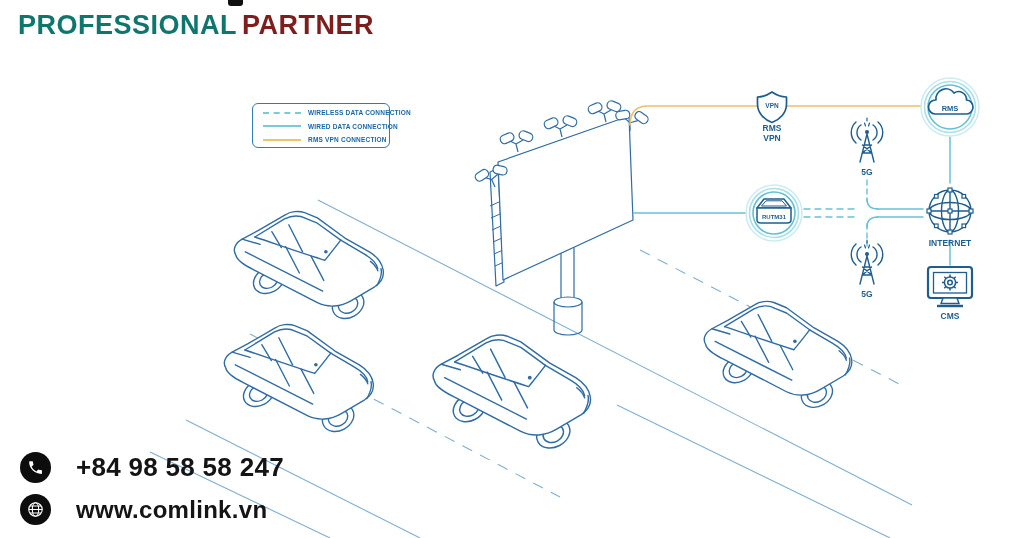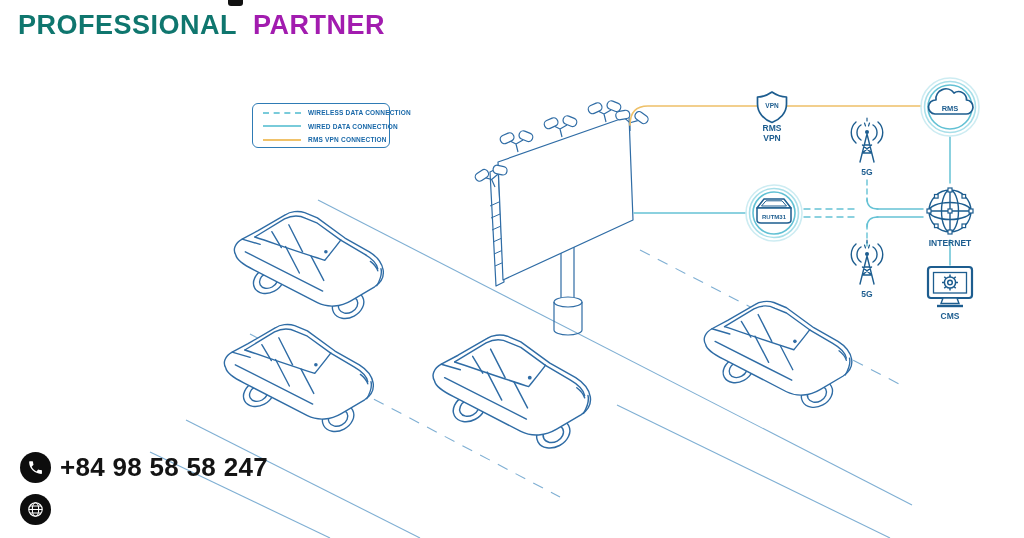--- a/index.html
+++ b/index.html
@@ -1,34 +1,34 @@
 <!DOCTYPE html>
 <html><head>
 <meta charset="utf-8">
 <style>
   html,body{margin:0;padding:0;background:#ffffff;}
   #stage{position:relative;width:1024px;height:538px;background:#ffffff;overflow:hidden;
          font-family:"Liberation Sans",sans-serif;}
   
   #brand{position:absolute;left:18px;top:10px;font-size:27px;font-weight:800;letter-spacing:.5px;white-space:nowrap;}
   #brand .red{color:#0f766e;}
-  #brand .dark{color:#a21caf;margin-left:16px;}
+  #brand .dark{color:#7f1d1d;margin-left:5px;}
   #crop-mark{position:absolute;left:228px;top:0;width:15px;height:6px;background:#111;border-radius:0 0 3px 3px;}
   
   #legend{position:absolute;left:252px;top:103px;width:138px;height:45px;border:1.5px solid #2e7bb5;
           border-radius:6px;box-sizing:border-box;padding:5px 0 4px 10px;display:flex;flex-direction:column;justify-content:space-between;}
   .lrow{display:flex;align-items:center;gap:7px;}
   .lsample{width:38px;height:0;flex:0 0 38px;}
   .ls-dashed{border-top:2px dashed #79cbda;}
   .ls-wired{border-top:2px solid #79cbda;}
   .ls-vpn{border-top:2px solid #f0c26a;}
   .llabel{font-size:6.5px;font-weight:700;color:#1767a8;letter-spacing:.2px;white-space:nowrap;}
   
   #contact{position:absolute;left:20px;top:452px;}
-  .crow{display:flex;align-items:center;gap:9px;margin-bottom:11px;}
+  .crow{display:flex;align-items:center;gap:25px;margin-bottom:11px;}
   .cicon{width:31px;height:31px;border-radius:50%;background:#0d0d0d;display:flex;align-items:center;justify-content:center;flex:0 0 31px;}
   .ctext{font-size:26px;font-weight:700;color:#141414;letter-spacing:.3px;white-space:nowrap;}
   .ctext.web{font-size:24px;}
   svg text{font-family:"Liberation Sans",sans-serif;}
 </style>
 </head>
 <body>
 
 <div id="stage">
 
@@ -209,16 +209,17 @@
       <span class="ctext">+84 98 58 58 247</span>
     </div>
     <div class="crow">
       <span class="cicon">
         <svg width="19" height="19" viewBox="0 0 24 24" fill="none" stroke="#ffffff" stroke-width="1.4">
           <circle cx="12" cy="12" r="8.5"></circle>
           <ellipse cx="12" cy="12" rx="4" ry="8.5"></ellipse>
           <path d="M3.5,12 H20.5 M5,7.5 H19 M5,16.5 H19"></path>
         </svg>
       </span>
+      <span class="ctext web">www.comlink.vn</span>
     </div>
   </div>
 
 </div>
 
 </body></html>

